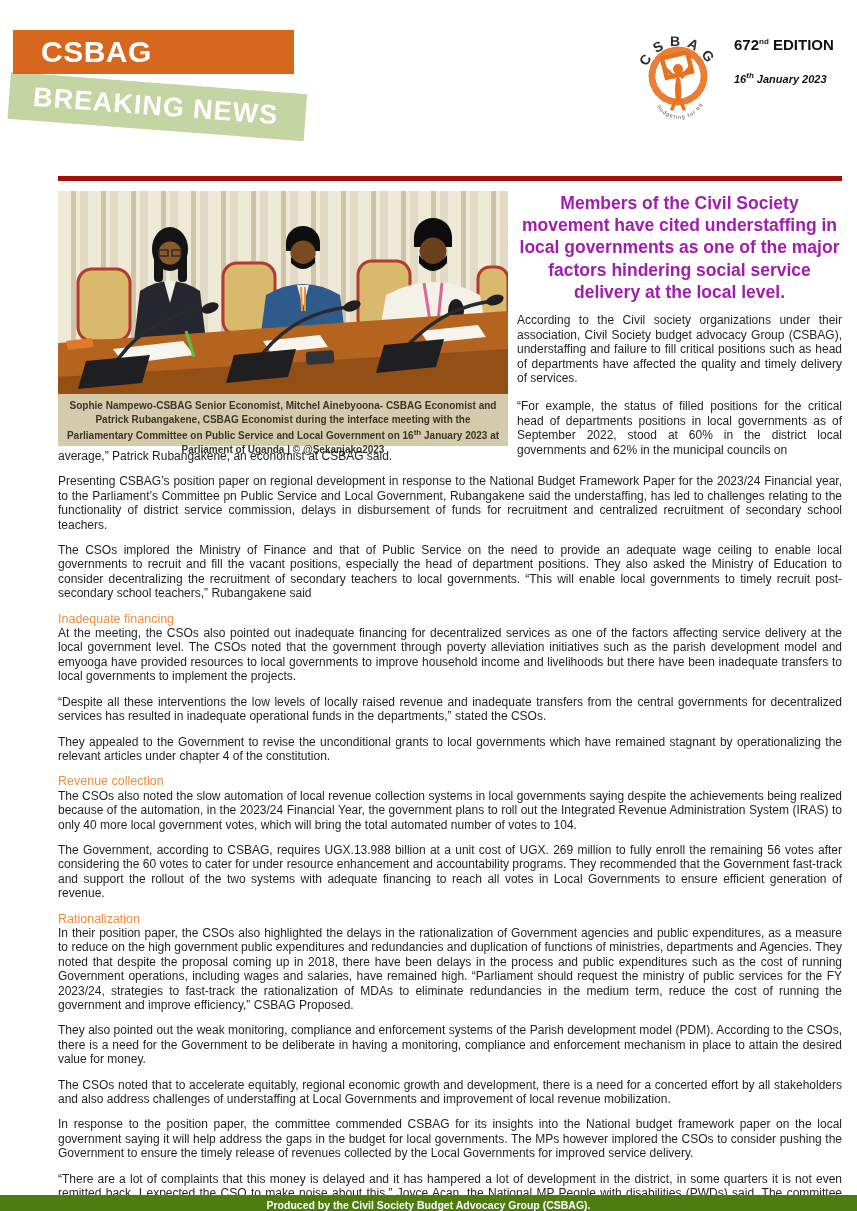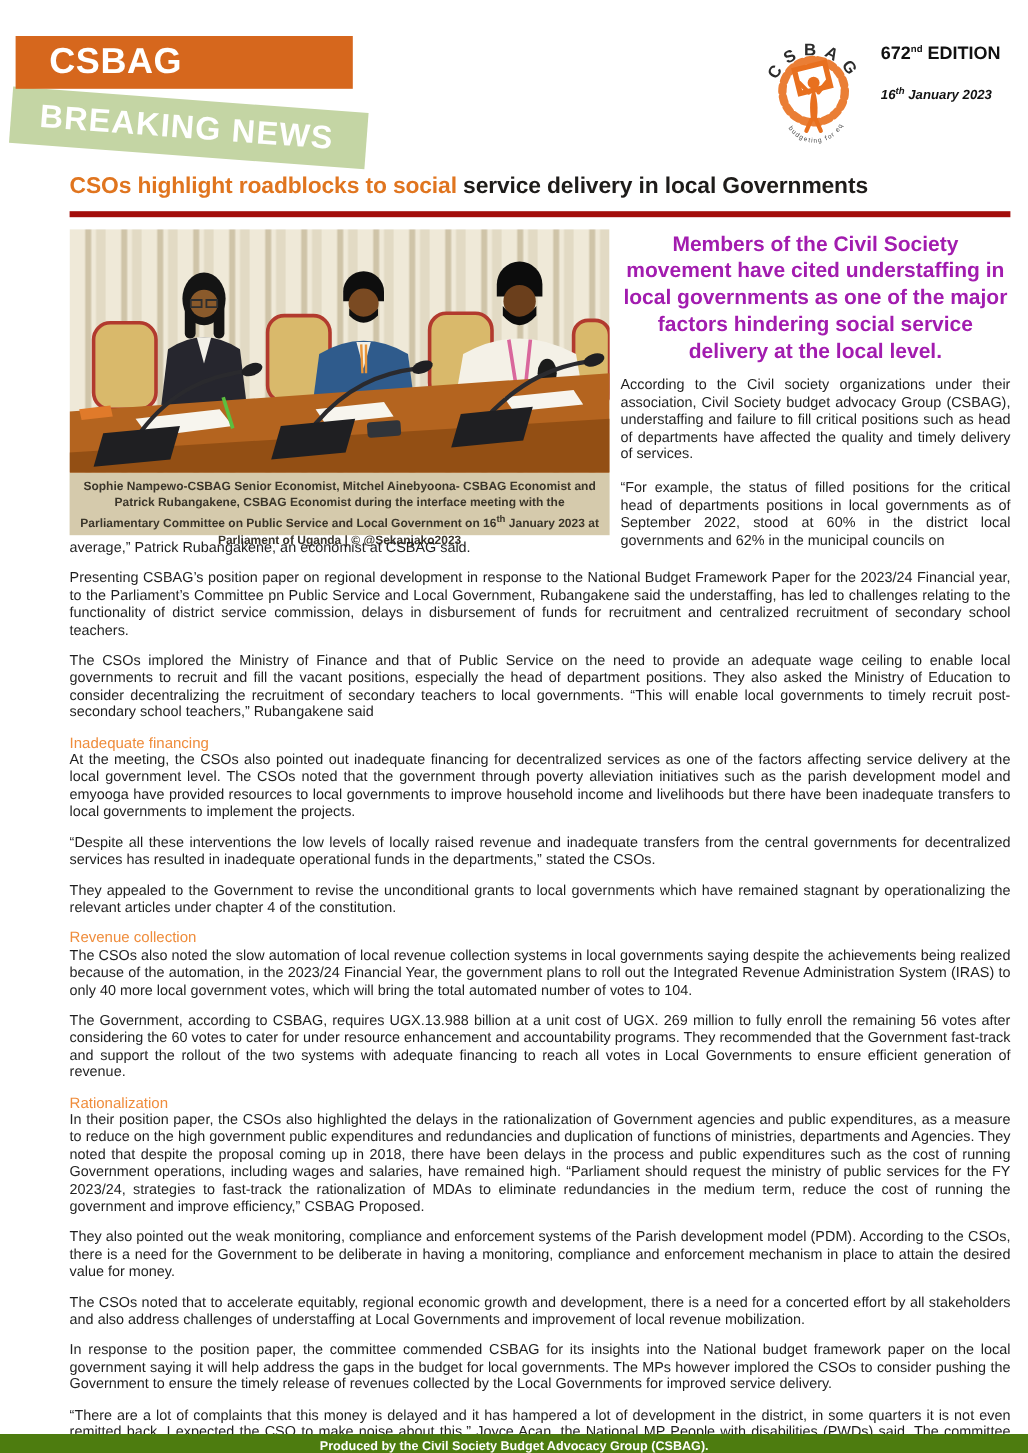--- a/index.html
+++ b/index.html
@@ -91,23 +91,20 @@
         <textPath href="#arcBot" startOffset="2">budgeting for equity</textPath>
       </text>
     </svg>
   </div>
 
   <div class="edition-block">
     <div class="edition-line"><span>672</span><sup>nd</sup><span> EDITION</span></div>
     <div class="date-line"><span>16</span><sup>th</sup><span> January 2023</span></div>
   </div>
 
-  <h1 class="headline">
-    <span class="hl-orange">CSOs highlight roadblocks to social </span><span class="hl-dark">service delivery in local Governments</span>
-  </h1>
   <div class="rule"></div>
 
   <figure class="photo">
     <svg viewBox="0 0 450 203" width="450" height="203">
       <defs>
         <pattern id="curtain" width="30" height="203" patternUnits="userSpaceOnUse">
           <rect width="30" height="203" fill="#EFE9D8"></rect>
           <rect x="13" width="5" height="203" fill="#CFC4A8"></rect>
           <rect x="22" width="8" height="203" fill="#E2DAC4"></rect>
         </pattern>

